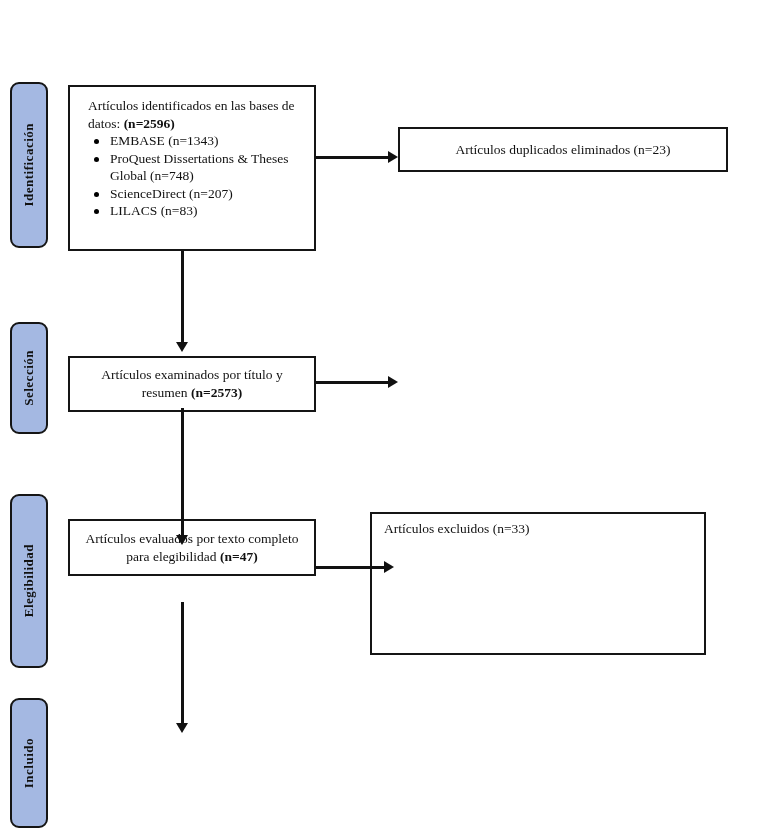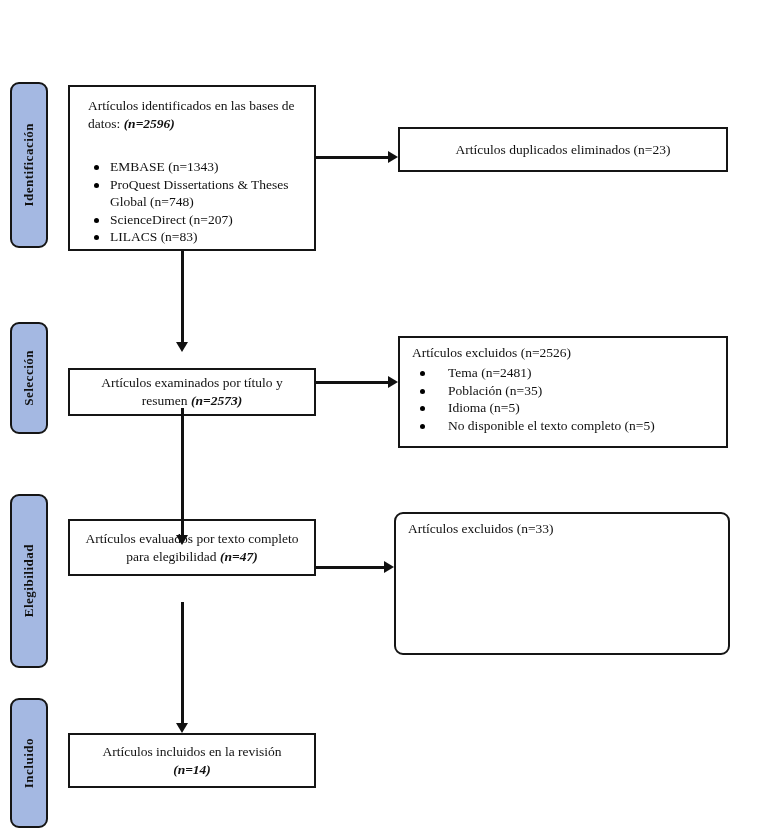--- a/index.html
+++ b/index.html
@@ -30,52 +30,52 @@
   .st-elegibilidad{top:494px;height:174px;}
   .st-incluido{top:698px;height:130px;}
   
   .fbox{
     position:absolute;background:#fff;border:2px solid #151515;
     box-sizing:border-box;font-size:13.5px;line-height:1.3;
   }
   .centered{display:flex;flex-direction:column;align-items:center;justify-content:center;text-align:center;padding:4px 10px;}
   .b-identified{left:68px;top:85px;width:248px;height:166px;padding:10px 8px 8px 18px;}
   .b-duplicates{left:398px;top:127px;width:330px;height:45px;}
-  .b-screened{left:68px;top:368px;width:248px;height:48px;}
+  .b-screened{left:68px;top:356px;width:248px;height:56px;}
   .b-excl-screen{left:398px;top:336px;width:330px;height:112px;padding:6px 8px 6px 12px;}
   .b-eligibility{left:68px;top:519px;width:248px;height:57px;}
-  .b-excl-elig{left:394px;top:512px;width:336px;height:143px;padding:6px 8px 6px 12px;border-radius:9px;}
+  .b-excl-elig{left:370px;top:512px;width:336px;height:143px;padding:6px 8px 6px 12px;}
   .b-included{left:68px;top:733px;width:248px;height:55px;}
   
   ul.blist{margin:0;padding:0;list-style:none;}
   ul.blist li{position:relative;margin:0;}
   ul.blist li::before{
     content:"";position:absolute;width:5px;height:5px;background:#000;border-radius:50%;top:7px;
   }
-  .b-identified ul.blist{margin-top:26px;margin-left:4px;}
+  .b-identified ul.blist{margin-top:0;margin-left:4px;}
   .b-identified li{padding-left:18px;}
   .b-identified li::before{left:2px;}
   .b-excl-screen ul.blist li,.b-excl-elig ul.blist li{padding-left:36px;}
   .b-excl-screen ul.blist li::before,.b-excl-elig ul.blist li::before{left:8px;}
   
   .varrow{position:absolute;width:12px;}
   .varrow .line{position:absolute;left:5px;top:0;width:2.5px;background:#111;height:calc(100% - 9px);}
   .varrow .head{position:absolute;left:0;bottom:0;width:0;height:0;
     border-left:6px solid transparent;border-right:6px solid transparent;border-top:10px solid #111;}
   .harrow{position:absolute;height:12px;}
   .harrow .line{position:absolute;top:5px;left:0;height:2.5px;background:#111;width:calc(100% - 9px);}
   .harrow .head{position:absolute;right:0;top:0;width:0;height:0;
     border-top:6px solid transparent;border-bottom:6px solid transparent;border-left:10px solid #111;}
   .a-v1{left:176px;top:251px;height:101px;}
   .a-v2{left:176px;top:408px;height:137px;}
   .a-v3{left:176px;top:602px;height:131px;}
   .a-h1{left:316px;top:151px;width:82px;}
   .a-h2{left:316px;top:376px;width:82px;}
   .a-h3{left:316px;top:561px;width:78px;}
-  .bold{font-weight:bold;font-style:italic;}
+  .bold{font-weight:bold;}
 </style>
 </head>
 <body>
 
 <div class="canvas">
 
 
   <div class="stage st-identificacion">
     <span>Identificación</span>
   </div>
@@ -104,45 +104,31 @@
   <div class="fbox b-duplicates centered">
     <span>Artículos duplicados eliminados (n=23)</span>
   </div>
 
   <div class="fbox b-screened centered">
     <span>
       <span>Artículos examinados por título y resumen </span><span class="bold">(n=2573)</span>
     </span>
   </div>
 
-  <div class="fbox b-excl-screen">
-    <div></div>
-    <div style="position:absolute;top:6px;left:12px;">Artículos excluidos (n=2526)</div>
-    <ul class="blist" style="margin-top:20px;">
-      <li>Tema (n=2481)</li>
-      <li>Población (n=35)</li>
-      <li>Idioma (n=5)</li>
-      <li>No disponible el texto completo (n=5)</li>
-    </ul>
-  </div>
 
   <div class="fbox b-eligibility centered">
     <span>
       <span>Artículos evaluados por texto completo para elegibilidad </span><span class="bold">(n=47)</span>
     </span>
   </div>
 
   <div class="fbox b-excl-elig">
     <div>Artículos excluidos (n=33)</div>
   </div>
 
-  <div class="fbox b-included centered">
-    <span>Artículos incluidos en la revisión</span>
-    <span class="bold">(n=14)</span>
-  </div>
 
   <div class="varrow a-v1">
     <div class="line"></div>
     <div class="head"></div>
   </div>
   <div class="varrow a-v2">
     <div class="line"></div>
     <div class="head"></div>
   </div>
   <div class="varrow a-v3">

